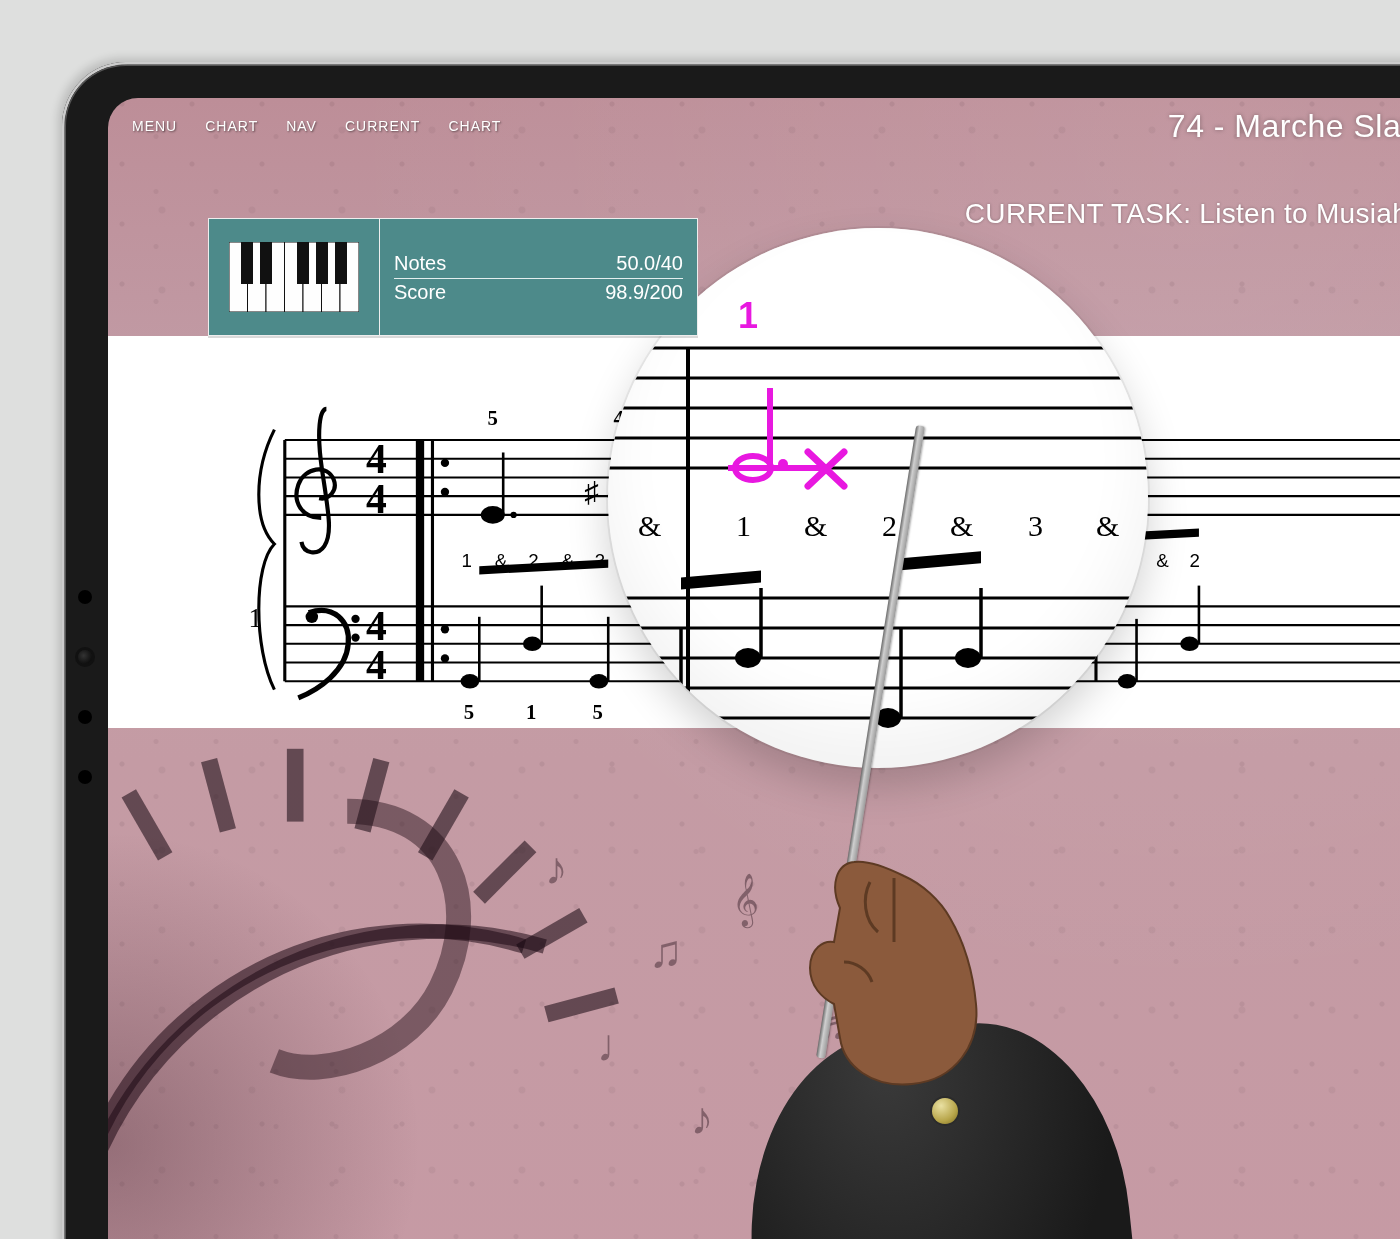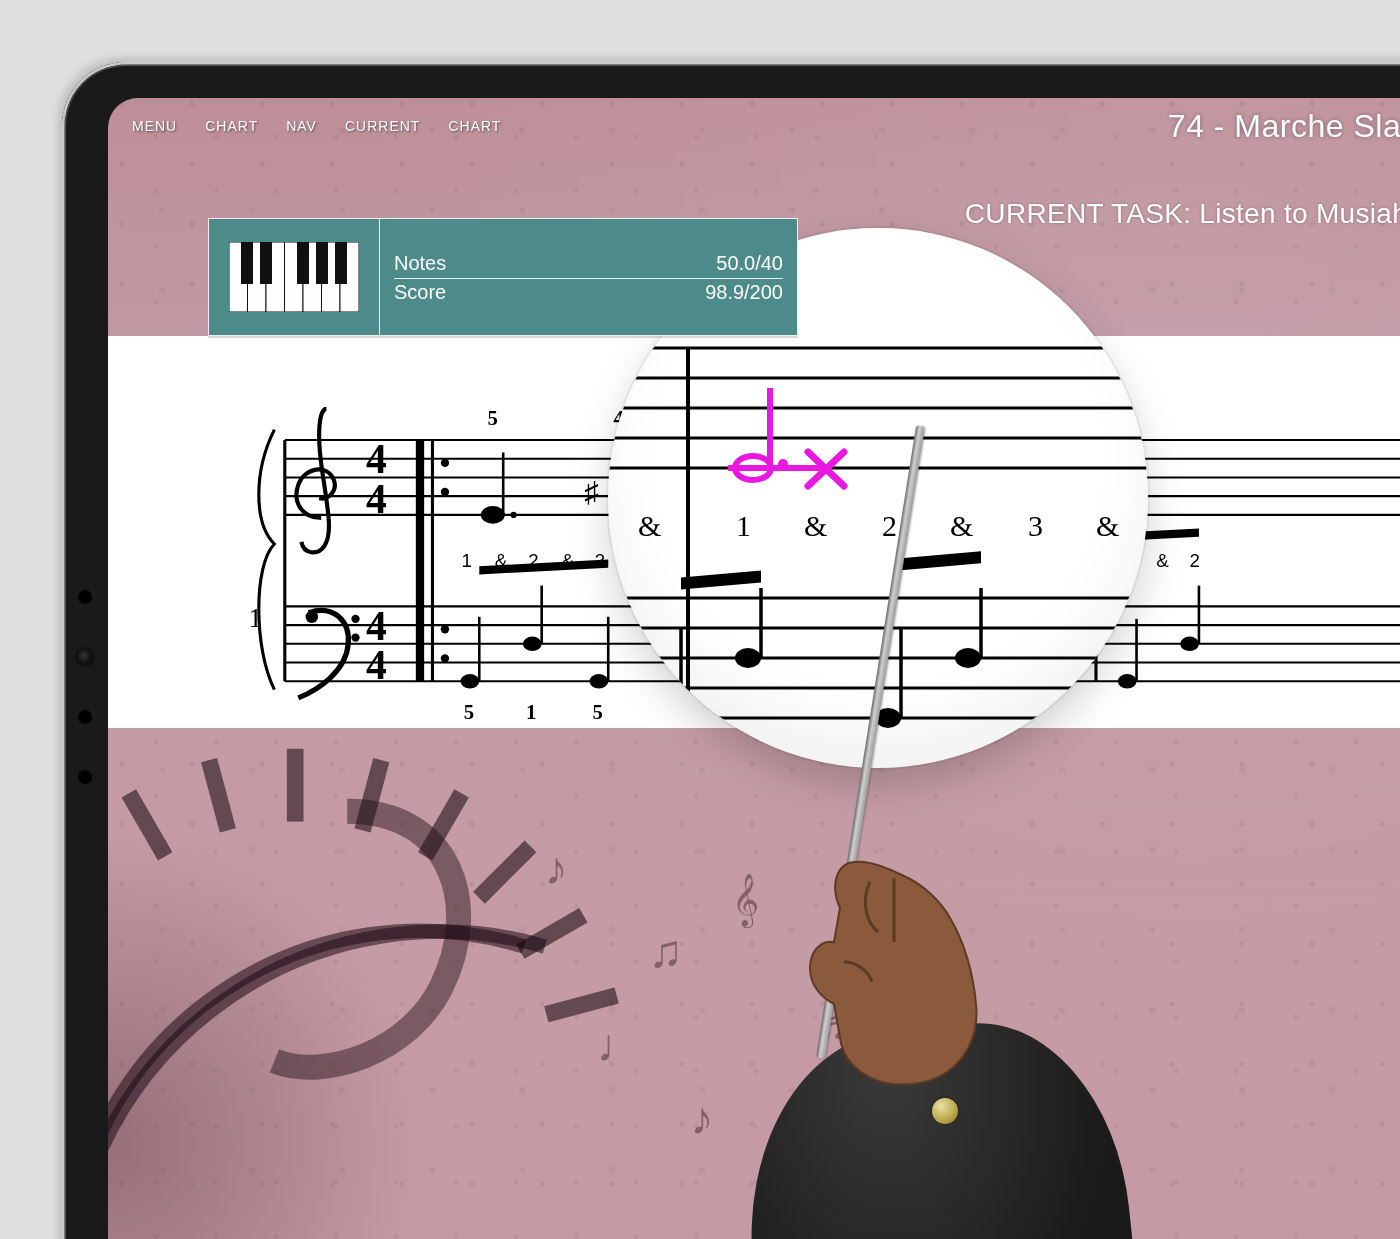--- a/index.html
+++ b/index.html
@@ -62,21 +62,21 @@
   }
   .menubar .spacer{flex:1;}
   .song-title{color:#fff;font-size:32px;font-weight:400;letter-spacing:.5px;
     text-shadow:0 0 4px rgba(0,0,0,.35);white-space:nowrap;}
   .task{
     position:absolute;right:0;top:100px;color:#fff;font-size:28px;letter-spacing:.3px;
     text-shadow:0 0 3px rgba(0,0,0,.3);z-index:50;white-space:nowrap;
   }
   
   .scorepanel{
-    position:absolute;left:100px;top:120px;width:590px;height:118px;display:flex;z-index:40;
+    position:absolute;left:100px;top:120px;width:490px;height:118px;display:flex;z-index:40;
     box-shadow:0 2px 0 rgba(0,0,0,.15);
   }
   .scorepanel .piano-tile{
     width:170px;background:var(--teal);border:1px solid #eee;display:flex;align-items:center;justify-content:center;
   }
   .piano-tile svg{display:block;}
   .scorepanel .stats{
     flex:1;background:var(--teal);border:1px solid #eee;border-left:none;color:#fff;
     font-size:20px;padding:4px 14px 2px 14px;display:flex;flex-direction:column;justify-content:center;
   }

